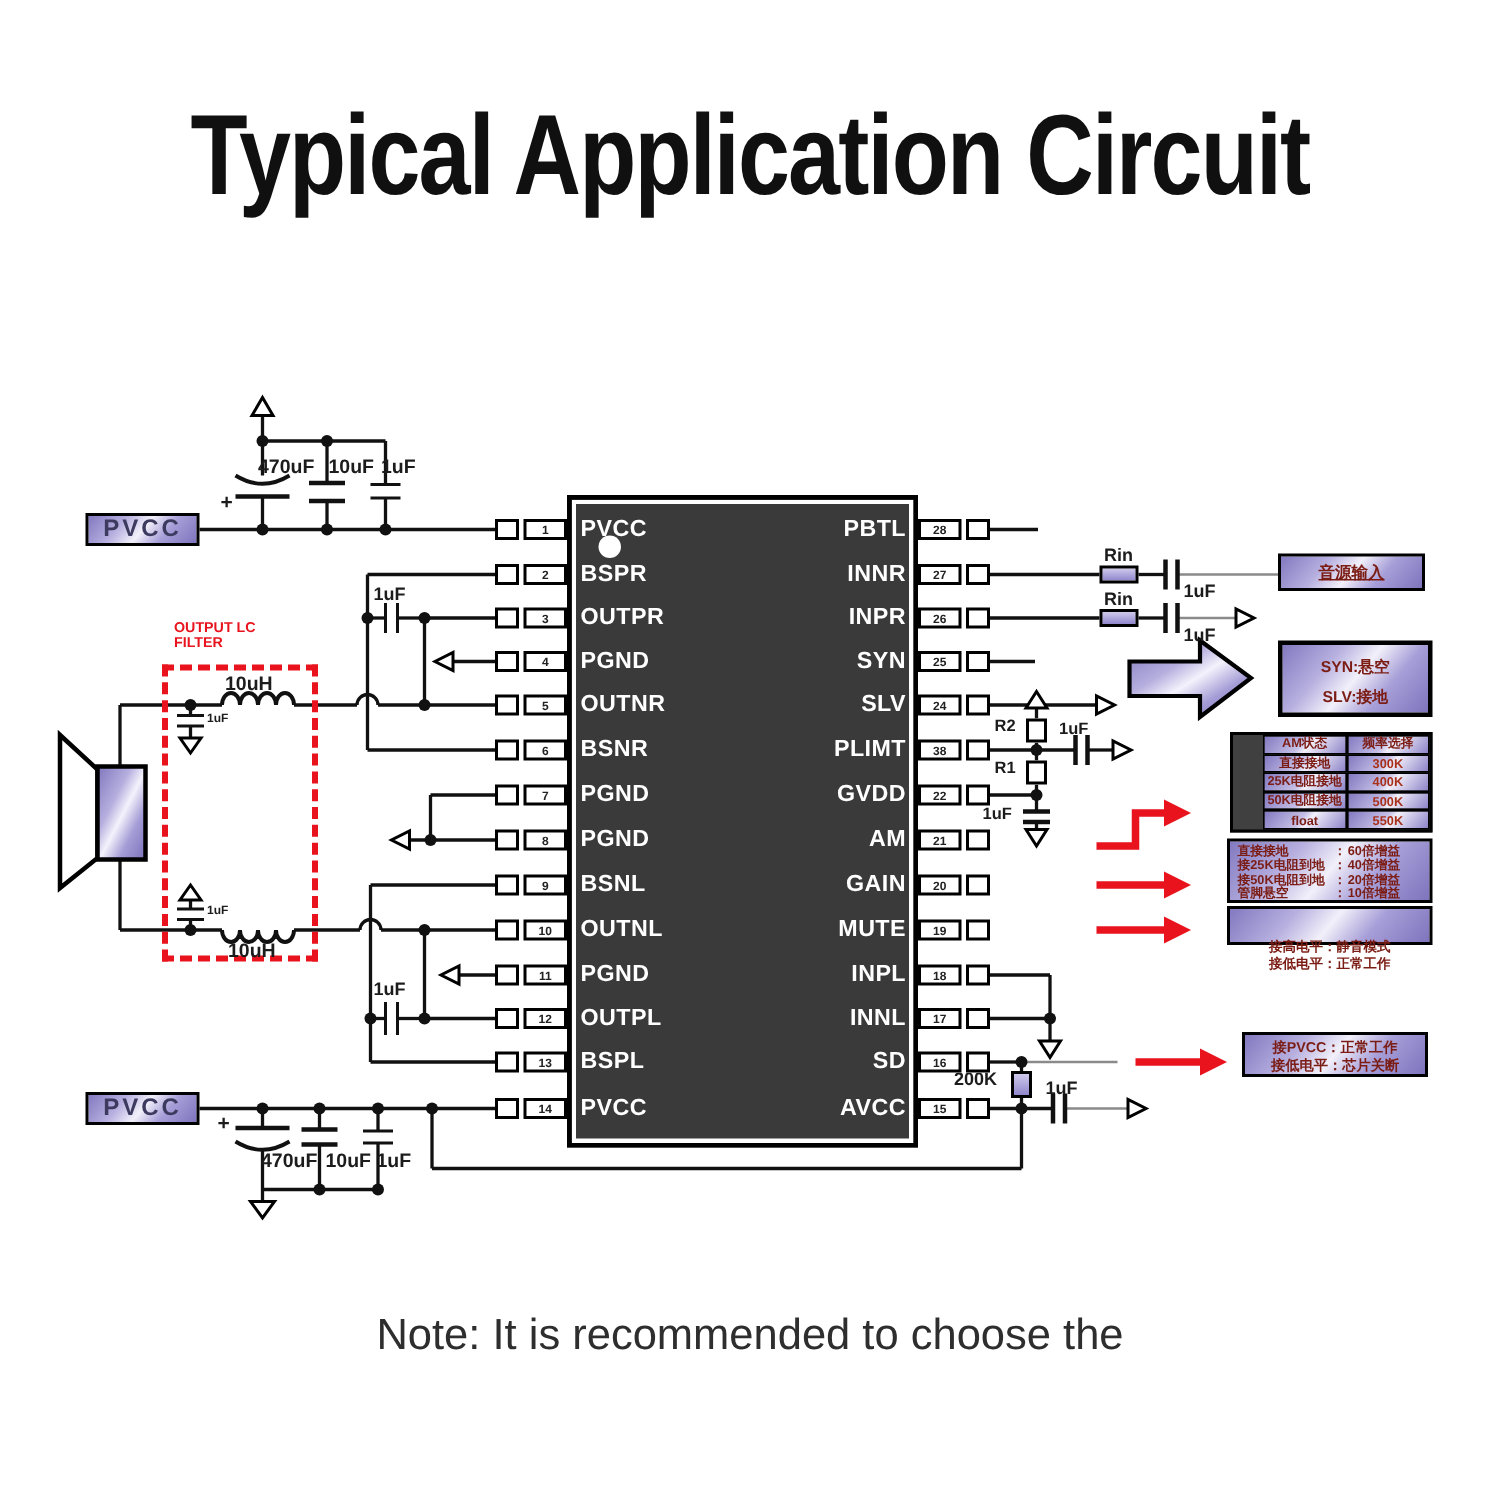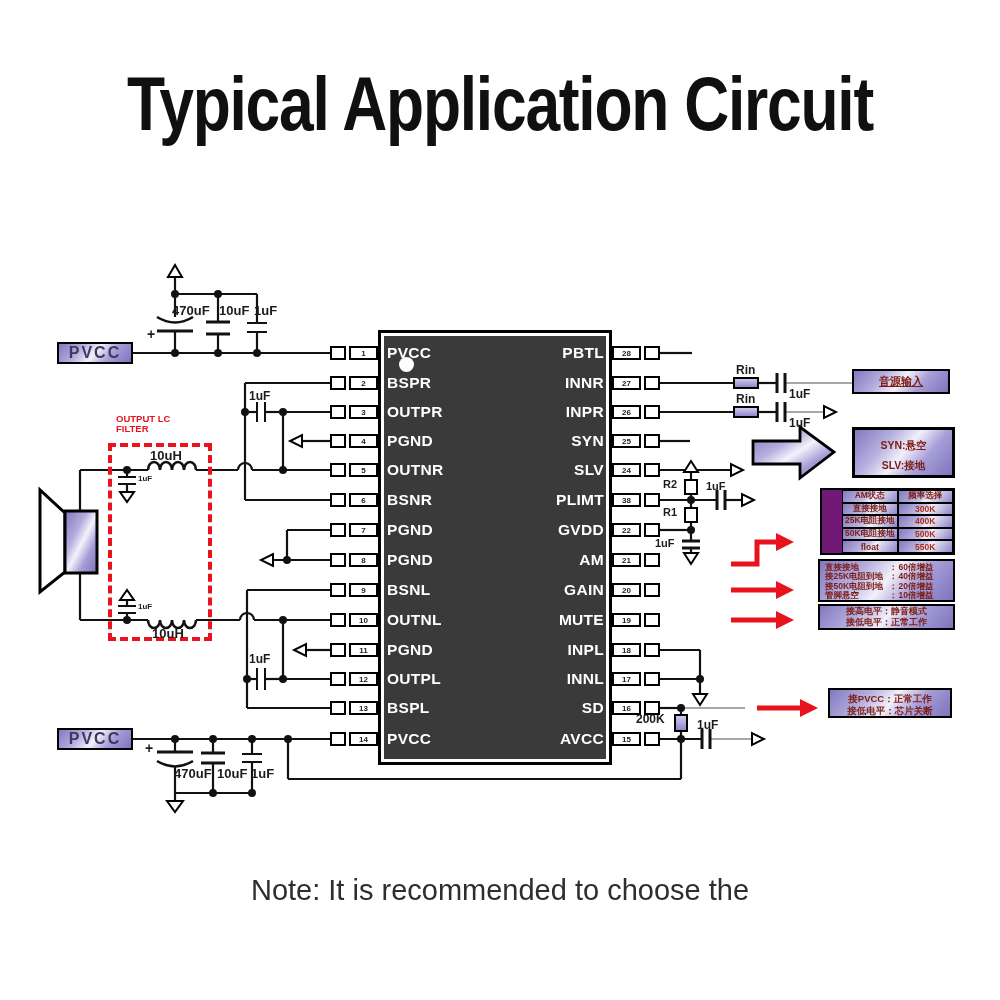--- a/index.html
+++ b/index.html
@@ -38,31 +38,31 @@
   .plabel{position:absolute;top:-9px;height:18px;line-height:18px;font-weight:700;font-size:15.5px;
           color:#fff;letter-spacing:.3px;white-space:nowrap;}
   .plabel.left{left:387px;}
   .plabel.right{left:455px;width:149px;text-align:right;}
   
   .panel-line{display:block;text-align:center;font-weight:700;}
   #audiobox{left:852px;top:369px;width:98px;height:25px;display:flex;align-items:center;justify-content:center;
             font-size:11px;font-weight:700;text-decoration:underline;}
   #synslv{left:852px;top:427px;width:103px;height:51px;border:3px solid #000;padding-top:5px;}
   #synslv span{font-size:10.5px;line-height:20px;}
-  #amtable{left:820px;top:488px;width:135px;height:67px;border:2px solid #000;box-sizing:border-box;background:#701a75;padding-left:20px;}
+  #amtable{left:820px;top:488px;width:135px;height:67px;border:2px solid #000;box-sizing:border-box;background:#404040;padding-left:20px;}
   .amrow{display:flex;height:12.6px;}
   .amc{flex:1;border:1px solid #000;box-sizing:border-box;display:flex;align-items:center;justify-content:center;
        font-weight:700;font-size:8.5px;background:linear-gradient(130deg,#8279c0,#c5bfe6 45%,#f2f0fa 55%,#8d84c8);}
   .amc.c1{color:#7b1d15;}
   .amc.c2{color:#a8301a;}
   #gainbox{left:818px;top:559px;width:137px;height:43px;border:2.5px solid #000;padding:2px 5px;}
   .grow{display:flex;font-size:8.5px;font-weight:700;line-height:9.4px;color:#7b1d15;}
   .gl{width:64px;text-align:left;}
   .gv{margin-left:1px;}
-  #mutebox{left:818px;top:604px;width:137px;height:26px;border:2.5px solid #000;padding-top:0;}
+  #mutebox{left:818px;top:604px;width:137px;height:26px;border:2.5px solid #000;padding-top:20px;}
   #mutebox span{font-size:9px;line-height:10.5px;}
   #sdbox{left:828px;top:688px;width:124px;height:30px;border:2.5px solid #000;padding-top:3px;}
   #sdbox span{font-size:9.5px;line-height:11.5px;}
 </style>
 </head>
 <body>
 
 <div id="stage">
 
   <svg id="wires" width="1000" height="1000" viewBox="0 0 1000 1000">

